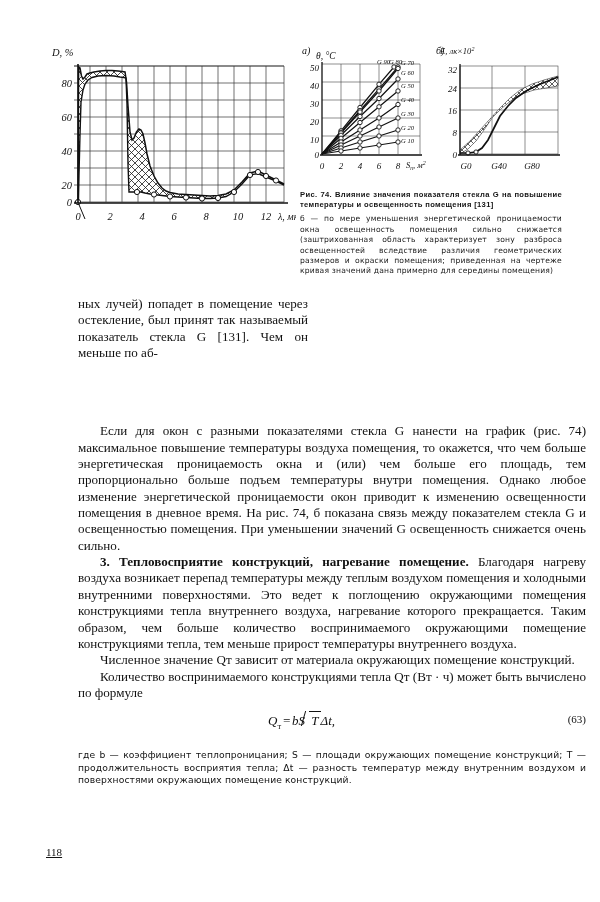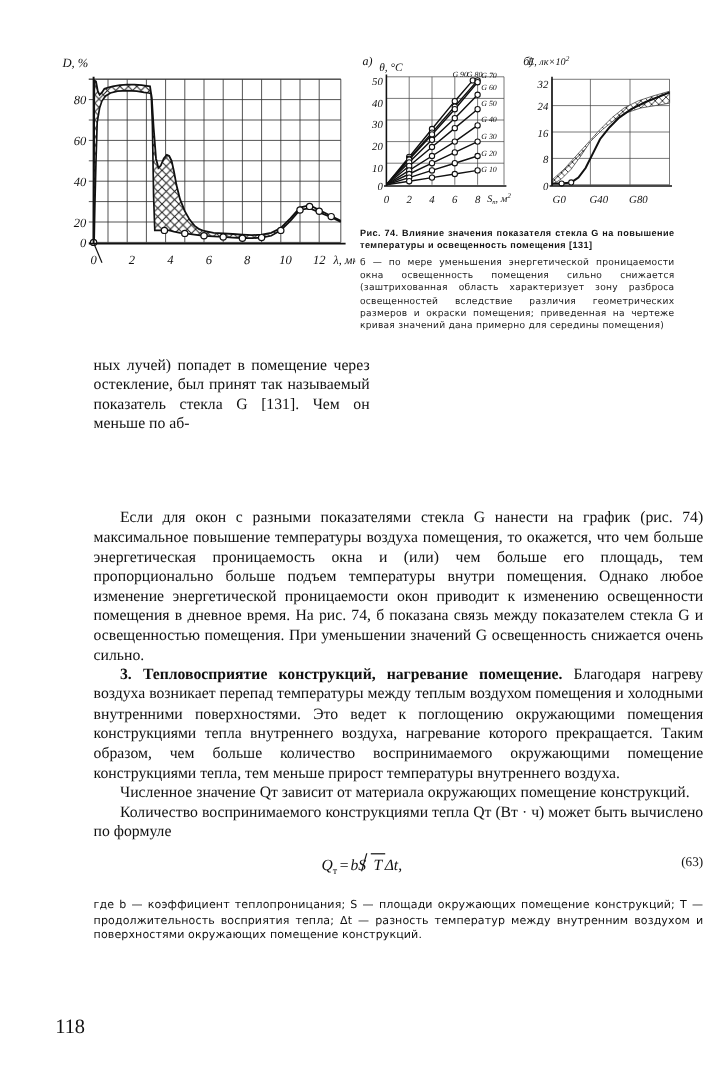--- a/index.html
+++ b/index.html
@@ -139,22 +139,23 @@
     line-height: 12.6px;
     text-align: justify;
     margin-top: 8px;
     letter-spacing: .1px;
   }
 
   .folio {
     position: absolute;
     left: 46px;
     top: 846px;
-    font-size: 17px;
+    font-size: 11px;
     font-family: "Liberation Serif", serif;
+    text-decoration: underline;
   }
 
   
   .chart-svg { display: block; }
   .axis-label {
     font-family: "Liberation Serif", serif;
     font-style: italic;
   }
 </style>
 </head>

